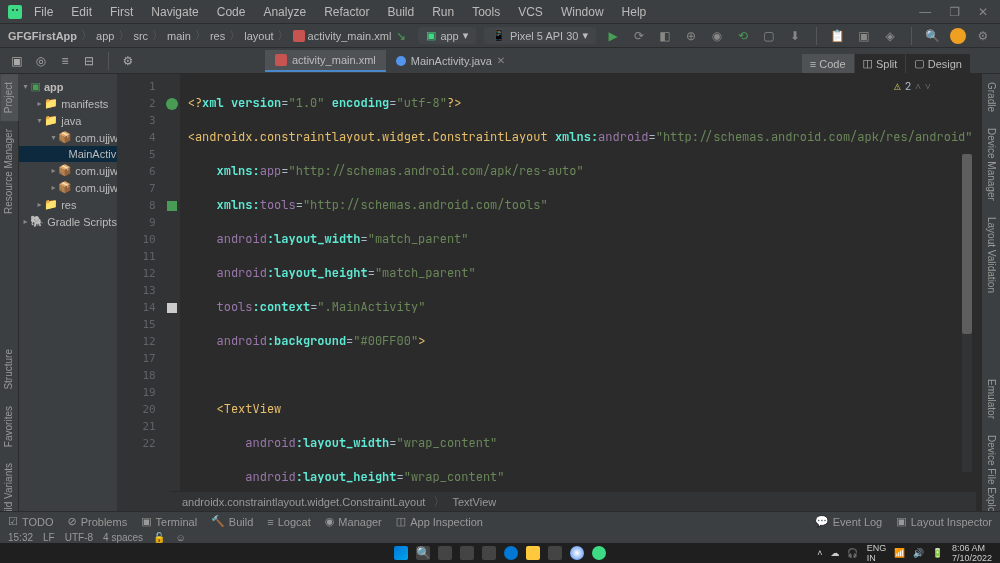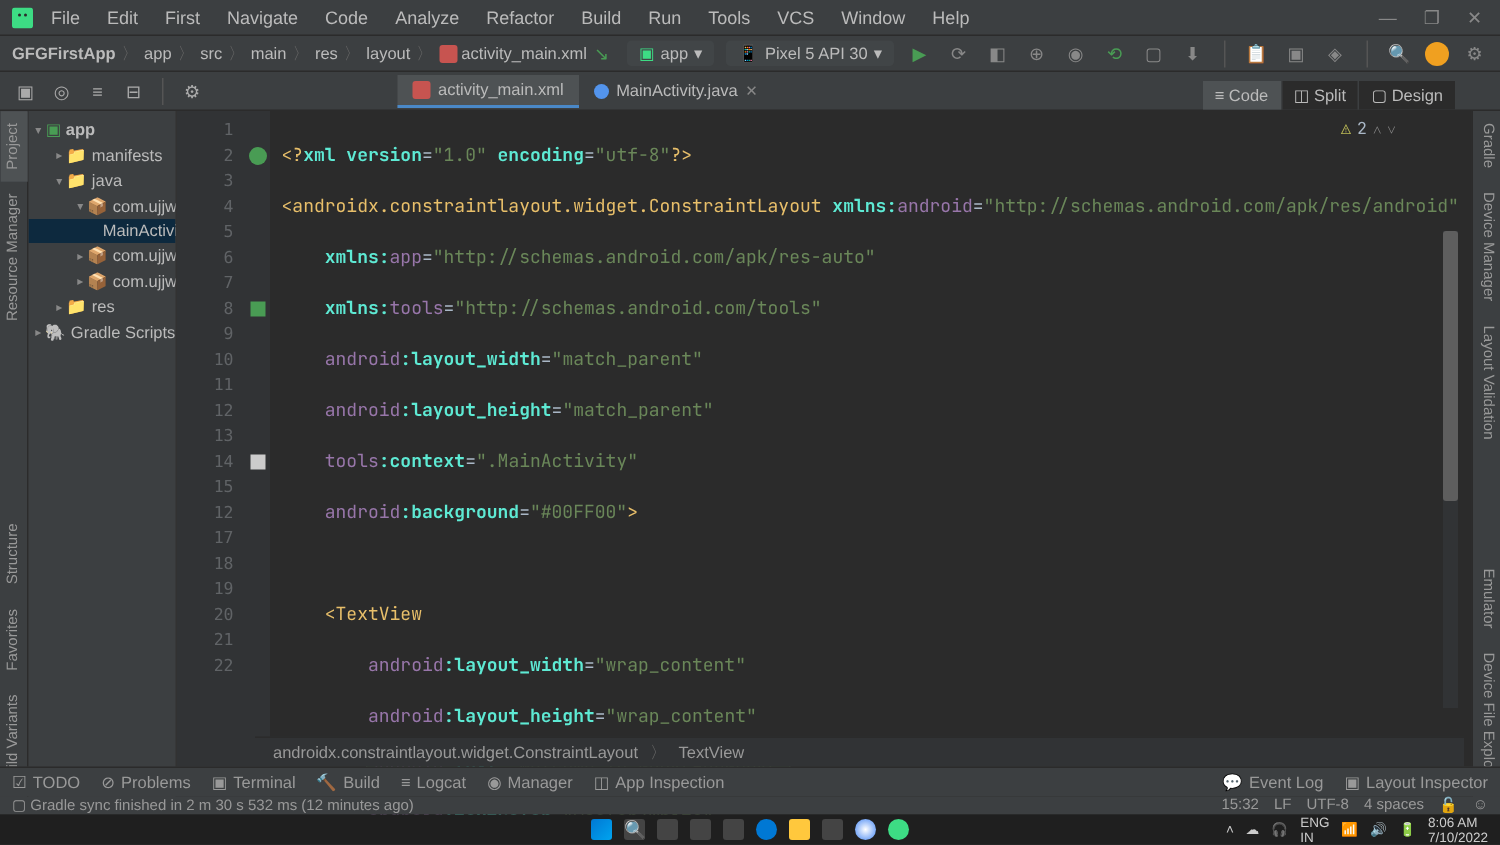--- a/index.html
+++ b/index.html
@@ -421,21 +421,20 @@
         <span>Event Log</span>
       </span>
     <span class="bottom-tool">
         <span>▣</span>
         <span>Layout Inspector</span>
       </span>
   </div>
 </div>
 
 <div class="status-bar">
-  <span>▢ <span>Gradle sync finished in 2 m 30 s 532 ms (12 minutes ago)</span></span>
   <div class="status-right">
     <span>15:32</span>
     <span>LF</span>
     <span>UTF-8</span>
     <span>4 spaces</span>
     <span>🔓</span>
     <span>☺</span>
   </div>
 </div>
 

